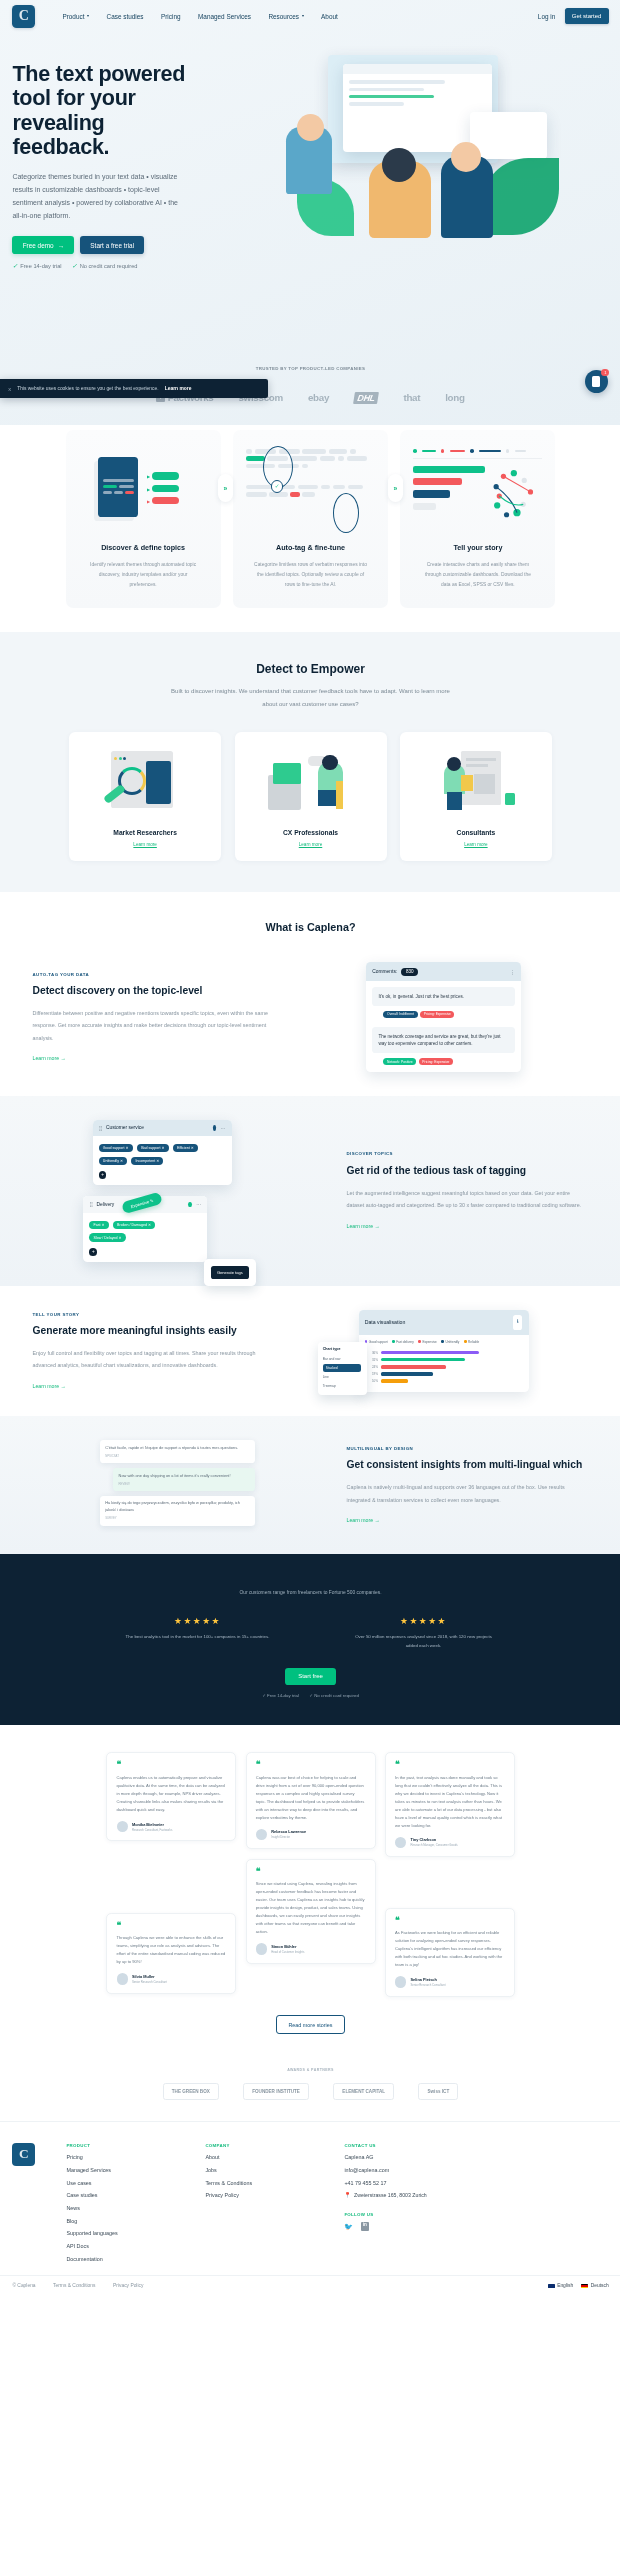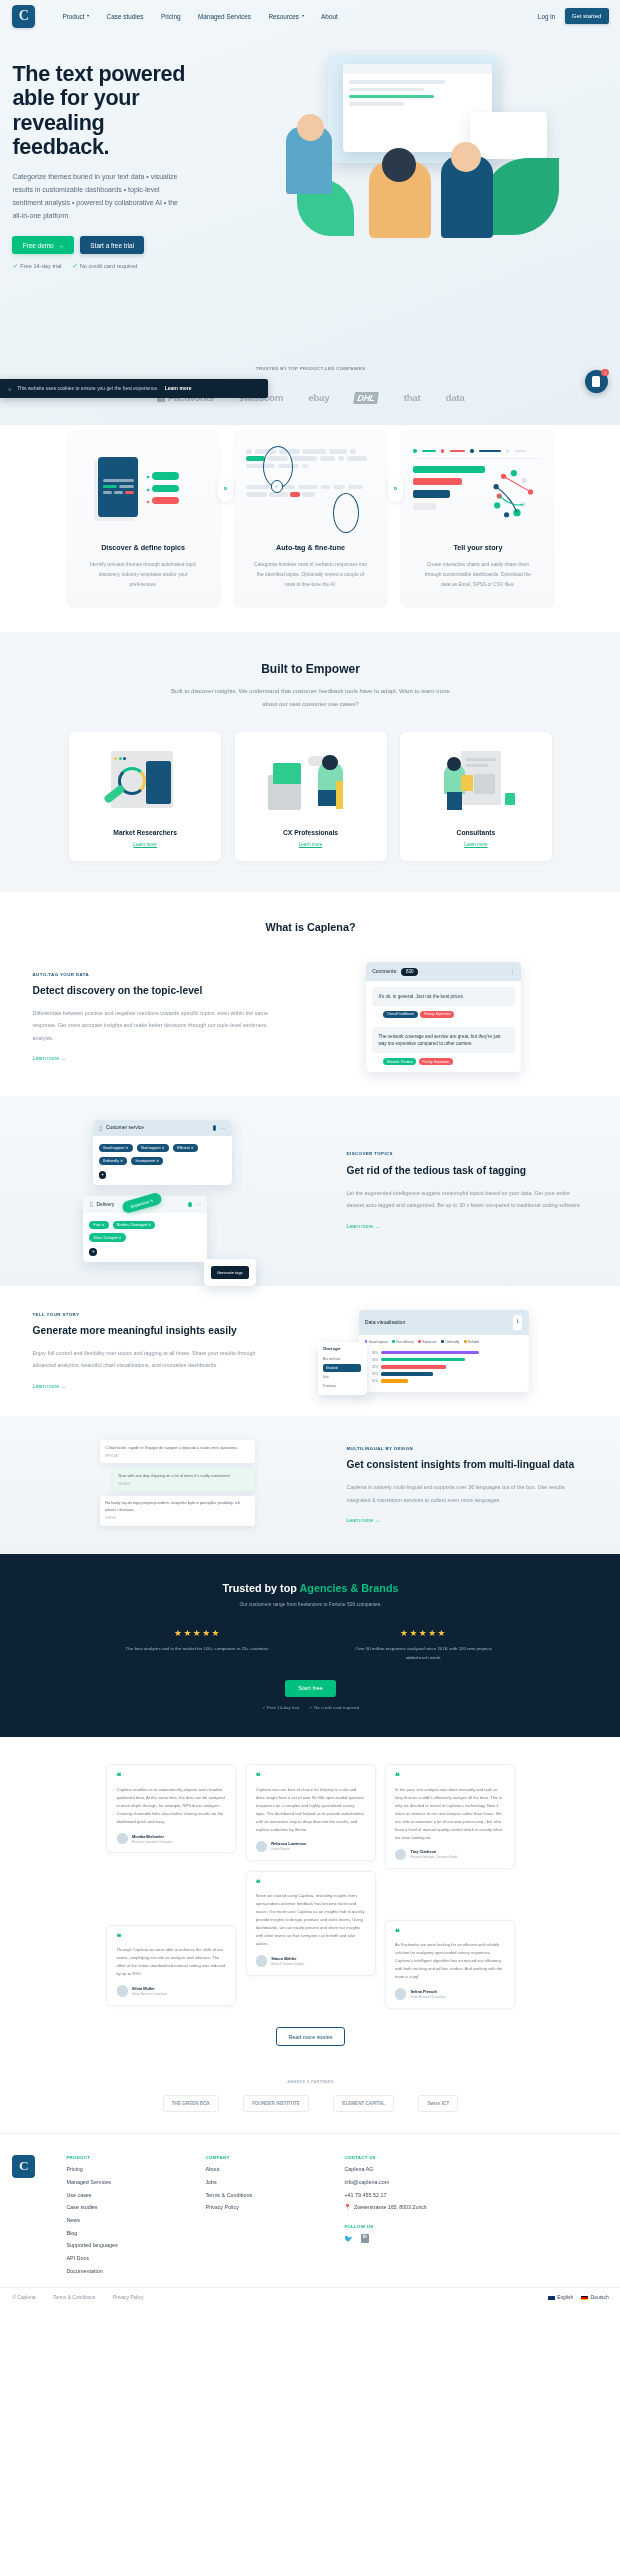--- a/index.html
+++ b/index.html
@@ -245,21 +245,21 @@
     <div class="nav-right">
       <a class="login" href="#">Log in</a>
       <button class="btn-primary-sm">Get started</button>
     </div>
   </div>
 
   <div class="hero">
     <div class="hero-left">
       <h1 class="hero-title">
         <span>The text powered</span><br>
-        <span>able for your</span><br>
+        <span>tool for your</span><br>
         <span class="hl-green" id="hl1" data-t="customer">revealing</span><br>
         <span class="hl-green" id="hl2" data-t="feedback.">feedback.</span>
       </h1>
       <p class="hero-sub">Categorize themes buried in your text data • visualize results in customizable dashboards • topic-level sentiment analysis • powered by collaborative AI • the all-in-one platform.</p>
       <div class="hero-btns">
         <button class="btn-green">
             <span>Free demo</span>
             <span>→</span>
           </button>
         <button class="btn-navy">Start a free trial</button>
@@ -306,21 +306,21 @@
     <div class="brandlogo">
         <span class="fw-sq">f</span>
         <span>Factworks</span>
       </div>
     <div class="brandlogo">swisscom</div>
     <div class="brandlogo">ebay</div>
     <div class="brandlogo">
         <span class="dhl">DHL</span>
       </div>
     <div class="brandlogo">that</div>
-    <div class="brandlogo">data</div>
+    <div class="brandlogo">long</div>
   </div>
 
   <div class="cookie" style="top:379px">
     <span class="x">x</span>
     <span>This website uses cookies to ensure you get the best experience.</span>
     <a href="#">Learn more</a>
   </div>
   <div class="chatwidget" style="top:370px">
     <span style="display:block;width:8.2px;height:10.3px;background:#fff;border-radius:1.5px;"></span>
     <span class="badge">1</span>
@@ -435,21 +435,21 @@
           </svg>
         </div>
       </div>
       <div class="step-title">Tell your story</div>
       <div class="step-body">Create interactive charts and easily share them through customizable dashboards. Download the data as Excel, SPSS or CSV files.</div>
     </div>
   </div>
 </div>
 
 <div class="empower">
-  <h2><span>Built to </span><span class="hl-green" id="hl3" data-t="Empower">Empower</span></h2>
+  <h2><span>Detect to </span><span class="hl-green" id="hl3" data-t="Empower">Empower</span></h2>
   <div class="sub">Built to discover insights. We understand that customer feedback tools have to adapt. Want to learn more about our vast customer use cases?</div>
   <div class="persona-row">
 
     <div class="persona">
       <div class="persona-ill">
         <div style="position:relative;width:93px;height:67px;">
           <div style="position:absolute;left:12.4px;top:0;width:62px;height:57px;background:#e4e6e8;border-radius:2.6px;"></div>
           <div style="position:absolute;left:47px;top:9.3px;width:25px;height:43px;background:#16537b;border-radius:2.1px;"></div>
           <div style="position:absolute;left:19.6px;top:15.5px;width:28px;height:28px;border:3.1px solid #16537b;border-radius:50%;border-top-color:#0ec18a;border-right-color:#f2c84b;"></div>
           <div style="position:absolute;left:4.1px;top:39px;width:23px;height:8.2px;background:#2ecb8f;border-radius:4.1px;transform:rotate(-38deg);"></div>
@@ -662,29 +662,28 @@
           <div class="meta">REVIEW</div>
         </div>
         <div class="msg">
           <div>Ha kiedy się do tego przyzwyczaiłem, wszystko było w porządku; produkty, ich jakość i dostawa</div>
           <div class="meta">SURVEY</div>
         </div>
       </div>
     </div>
     <div class="feature-txt">
       <div class="eyebrow">MULTILINGUAL BY DESIGN</div>
-      <h3>Get consistent insights from multi-lingual data</h3>
+      <h3>Get consistent insights from multi-lingual which</h3>
       <p>Caplena is natively multi-lingual and supports over 36 languages out of the box. Use results integrated &amp; translation services to collect even more languages.</p>
       <a class="learn" href="#"><span>Learn more</span> <span>→</span></a>
     </div>
   </div>
 </div>
 
 <div class="dark">
-  <h2><span>Trusted by top </span><span style="color:#00c07f">Agencies &amp; Brands</span></h2>
   <div class="sub">Our customers range from freelancers to Fortune 500 companies.</div>
   <div class="stars-row">
     <div class="stars-col">
       <div class="stars">★★★★★</div>
       <p>The best analytics tool in the market for 100+ companies in 15+ countries.</p>
     </div>
     <div class="stars-col">
       <div class="stars">★★★★★</div>
       <p>Over 50 million responses analysed since 2018, with 120 new projects added each week.</p>
     </div>

